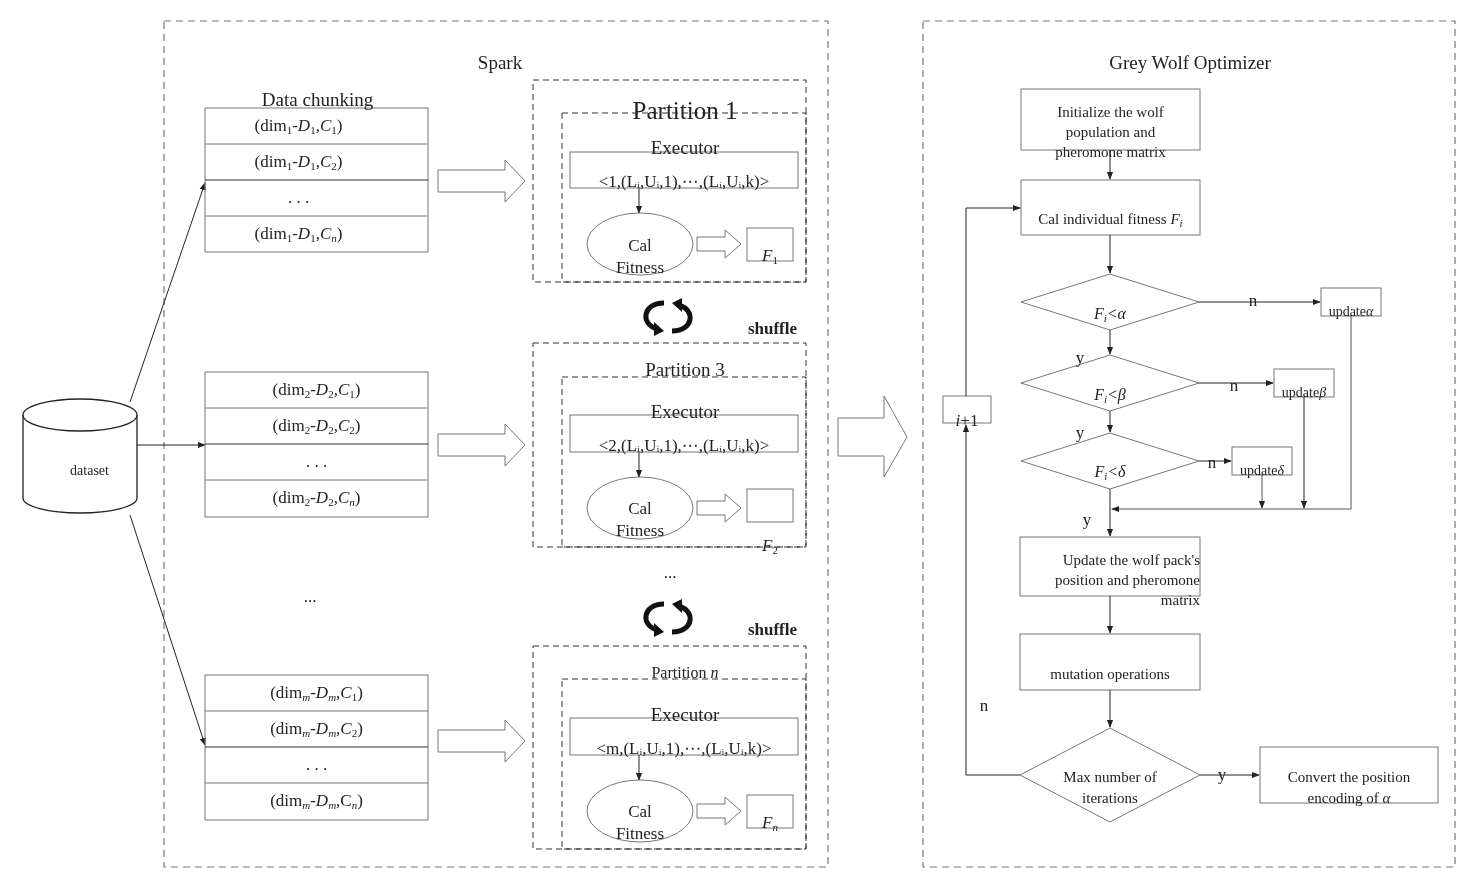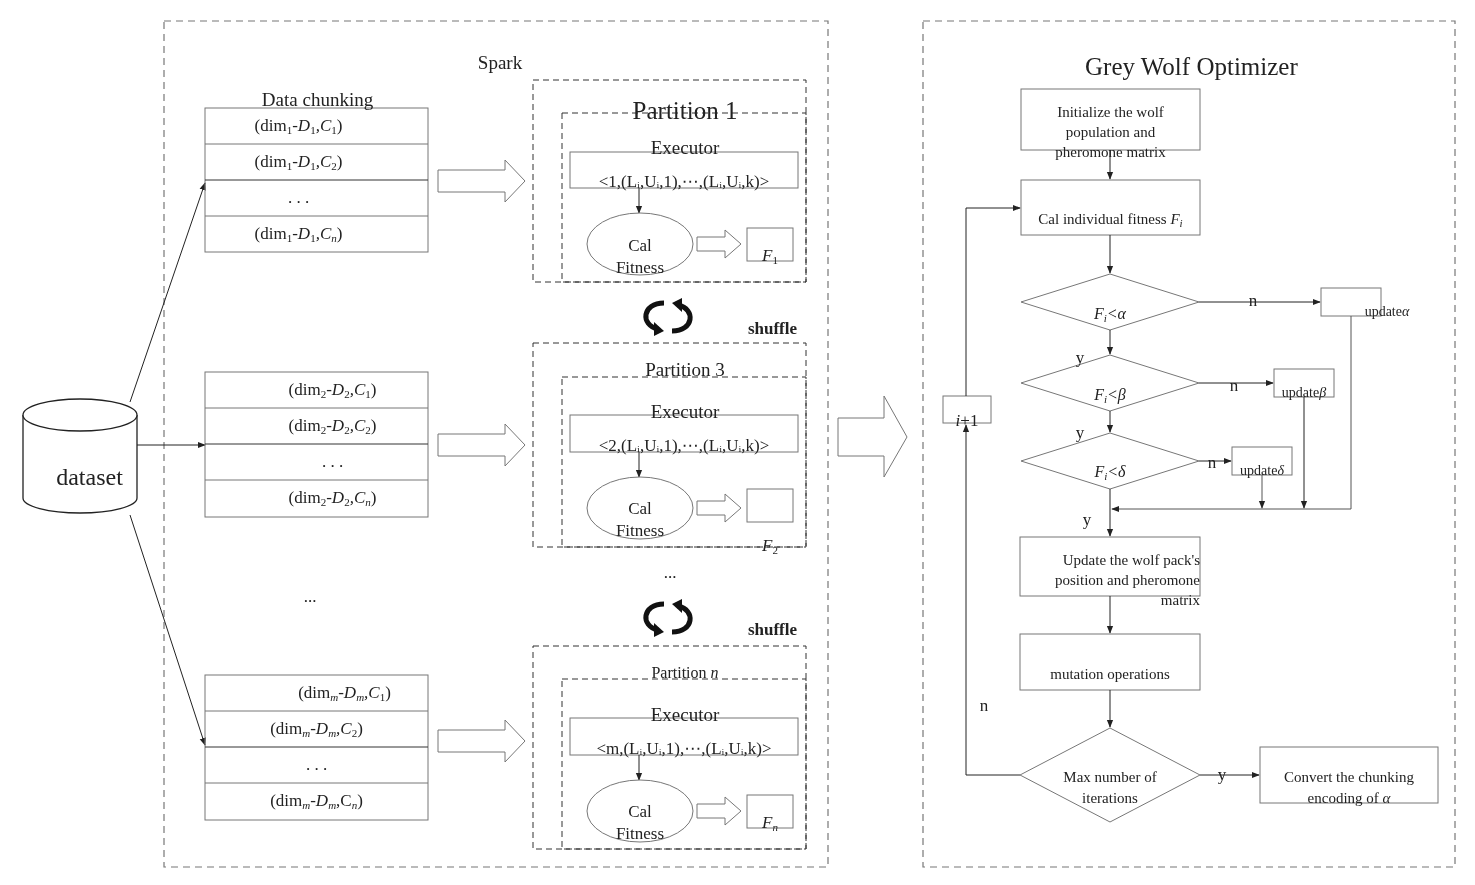--- a/index.html
+++ b/index.html
@@ -142,39 +142,39 @@
   <line x1="1200" y1="775" x2="1259" y2="775" stroke="#222" marker-end="url(#arr)"></line>
   <rect x="1260" y="747" width="178" height="56" fill="#fff" stroke="#777"></rect>
 
   <polyline points="1020,775 966,775 966,425" fill="none" stroke="#222" marker-end="url(#arr)"></polyline>
   <rect x="943" y="396" width="48" height="27" fill="#fff" stroke="#777"></rect>
   <polyline points="966,396 966,208 1020,208" fill="none" stroke="#222" marker-end="url(#arr)"></polyline>
 </svg>
 
 <div class="lbl" style="left:460px;top:40px;width:80px;font-size:19px;">Spark</div>
 <div class="lbl" style="left:230px;top:77px;width:175px;font-size:19px;">Data chunking</div>
-<div class="lbl" style="left:23px;top:451px;width:133px;font-size:24px;">dataset</div>
+<div class="lbl" style="left:23px;top:451px;width:133px;font-size:14px;">dataset</div>
 <div class="lbl" style="left:280px;top:575px;width:60px;">...</div>
 
 <div class="abs" style="left:205px;top:108px;width:187px;height:144px;">
   <div class="chunk-row" style="top:8px;"><span>(dim</span><sub>1</sub><span>-</span><span class="it">D</span><sub>1</sub><span class="it">,C</span><sub>1</sub><span>)</span></div>
   <div class="chunk-row" style="top:44px;"><span>(dim</span><sub>1</sub><span>-</span><span class="it">D</span><sub>1</sub><span class="it">,C</span><sub>2</sub><span>)</span></div>
   <div class="chunk-row" style="top:80px;">. . .</div>
   <div class="chunk-row" style="top:116px;"><span>(dim</span><sub>1</sub><span>-</span><span class="it">D</span><sub>1</sub><span class="it">,C</span><sub class="it">n</sub><span>)</span></div>
 </div>
 
-<div class="abs" style="left:205px;top:372px;width:223px;height:145px;padding-left:32px;">
+<div class="abs" style="left:205px;top:372px;width:223px;height:145px;">
   <div class="chunk-row" style="top:8px;"><span>(dim</span><sub>2</sub><span>-</span><span class="it">D</span><sub>2</sub><span class="it">,C</span><sub>1</sub><span>)</span></div>
   <div class="chunk-row" style="top:44px;"><span>(dim</span><sub>2</sub><span>-</span><span class="it">D</span><sub>2</sub><span class="it">,C</span><sub>2</sub><span>)</span></div>
   <div class="chunk-row" style="top:80px;">. . .</div>
   <div class="chunk-row" style="top:116px;"><span>(dim</span><sub>2</sub><span>-</span><span class="it">D</span><sub>2</sub><span class="it">,C</span><sub class="it">n</sub><span>)</span></div>
 </div>
 
 <div class="abs" style="left:205px;top:675px;width:223px;height:145px;">
-  <div class="chunk-row" style="top:8px;margin-left:28px;"><span>(dim</span><sub class="it">m</sub><span>-</span><span class="it">D</span><sub class="it">m</sub><span class="it">,C</span><sub>1</sub><span>)</span></div>
+  <div class="chunk-row" style="top:8px;"><span>(dim</span><sub class="it">m</sub><span>-</span><span class="it">D</span><sub class="it">m</sub><span class="it">,C</span><sub>1</sub><span>)</span></div>
   <div class="chunk-row" style="top:44px;"><span>(dim</span><sub class="it">m</sub><span>-</span><span class="it">D</span><sub class="it">m</sub><span class="it">,C</span><sub>2</sub><span>)</span></div>
   <div class="chunk-row" style="top:80px;">. . .</div>
   <div class="chunk-row" style="top:116px;"><span>(dim</span><sub class="it">m</sub><span>-</span><span class="it">D</span><sub class="it">m</sub><span>,C</span><sub class="it">n</sub><span>)</span></div>
 </div>
 
 <div class="lbl" style="left:620px;top:84px;width:130px;font-size:25px;"><span>Partition 1</span><span class="it"></span></div>
 <div class="lbl" style="left:630px;top:125px;width:110px;font-size:19px;">Executor</div>
 <div class="lbl" style="left:570px;top:160px;width:228px;"><span>&lt;1,</span><span>(Lᵢ,Uᵢ,1),⋯,(Lᵢ,Uᵢ,k)&gt;</span></div>
 <div class="lbl" style="left:600px;top:223px;width:80px;line-height:22px;"><span>Cal</span><br><span>Fitness</span></div>
 <div class="lbl" style="left:747px;top:234px;width:46px;"><span class="it">F</span><sub>1</sub></div>
@@ -189,38 +189,38 @@
 
 <div class="lbl" style="left:620px;top:651px;width:130px;font-size:16px;"><span>Partition </span><span class="it">n</span></div>
 <div class="lbl" style="left:630px;top:692px;width:110px;font-size:19px;">Executor</div>
 <div class="lbl" style="left:570px;top:727px;width:228px;"><span>&lt;m,</span><span>(Lᵢ,Uᵢ,1),⋯,(Lᵢ,Uᵢ,k)&gt;</span></div>
 <div class="lbl" style="left:600px;top:789px;width:80px;line-height:22px;"><span>Cal</span><br><span>Fitness</span></div>
 <div class="lbl" style="left:747px;top:801px;width:46px;"><span class="it">F</span><sub class="it">n</sub></div>
 
 <div class="lbl bold" style="left:735px;top:307px;width:75px;">shuffle</div>
 <div class="lbl bold" style="left:735px;top:608px;width:75px;">shuffle</div>
 
-<div class="lbl" style="left:1085px;top:40px;width:210px;font-size:25px;">Grey Wolf Optimizer</div>
+<div class="lbl" style="left:1085px;top:40px;width:210px;font-size:19px;">Grey Wolf Optimizer</div>
 <div class="lbl" style="left:1021px;top:90px;width:179px;font-size:15px;line-height:20px;"><span>Initialize the wolf</span><br><span>population and</span><br><span>pheromone matrix</span></div>
 <div class="lbl" style="left:1021px;top:198px;width:179px;font-size:15px;"><span>Cal individual fitness </span><span class="it">F</span><sub class="it">i</sub></div>
 
 <div class="lbl it" style="left:1060px;top:292px;width:100px;font-size:16px;"><span>F</span><sub>i</sub><span>&lt;</span><span>α</span></div>
 <div class="lbl it" style="left:1060px;top:373px;width:100px;font-size:16px;"><span>F</span><sub>i</sub><span>&lt;</span><span>β</span></div>
 <div class="lbl it" style="left:1060px;top:450px;width:100px;font-size:16px;"><span>F</span><sub>i</sub><span>&lt;</span><span>δ</span></div>
 
 <div class="lbl" style="left:1243px;top:279px;width:20px;">n</div>
 <div class="lbl" style="left:1224px;top:364px;width:20px;">n</div>
 <div class="lbl" style="left:1202px;top:441px;width:20px;">n</div>
 <div class="lbl" style="left:1070px;top:336px;width:20px;">y</div>
 <div class="lbl" style="left:1070px;top:411px;width:20px;">y</div>
 <div class="lbl" style="left:1077px;top:498px;width:20px;">y</div>
 
-<div class="lbl" style="left:1321px;top:292px;width:60px;font-size:14px;padding-left:36px;"><span>update</span><span class="it">α</span></div>
+<div class="lbl" style="left:1321px;top:292px;width:60px;font-size:14px;"><span>update</span><span class="it">α</span></div>
 <div class="lbl" style="left:1274px;top:373px;width:60px;font-size:14px;"><span>update</span><span class="it">β</span></div>
 <div class="lbl" style="left:1232px;top:451px;width:60px;font-size:14px;"><span>update</span><span class="it">δ</span></div>
 
 <div class="lbl" style="left:1020px;top:538px;width:180px;font-size:15px;line-height:20px;text-align:right;"><span>Update the wolf pack's</span><br><span>position and pheromone</span><br><span>matrix</span></div>
 <div class="lbl" style="left:1020px;top:653px;width:180px;font-size:15px;">mutation operations</div>
 <div class="lbl" style="left:1040px;top:755px;width:140px;font-size:15px;line-height:21px;"><span>Max number of</span><br><span>iterations</span></div>
 <div class="lbl" style="left:1212px;top:753px;width:20px;">y</div>
 <div class="lbl" style="left:974px;top:684px;width:20px;">n</div>
-<div class="lbl" style="left:1260px;top:755px;width:178px;font-size:15px;line-height:21px;"><span>Convert the chunking</span><br><span>encoding of </span><span class="it">α</span></div>
+<div class="lbl" style="left:1260px;top:755px;width:178px;font-size:15px;line-height:21px;"><span>Convert the position</span><br><span>encoding of </span><span class="it">α</span></div>
 <div class="lbl" style="left:943px;top:399px;width:48px;"><span class="it">i</span><span>+1</span></div>
 
 </body></html>

